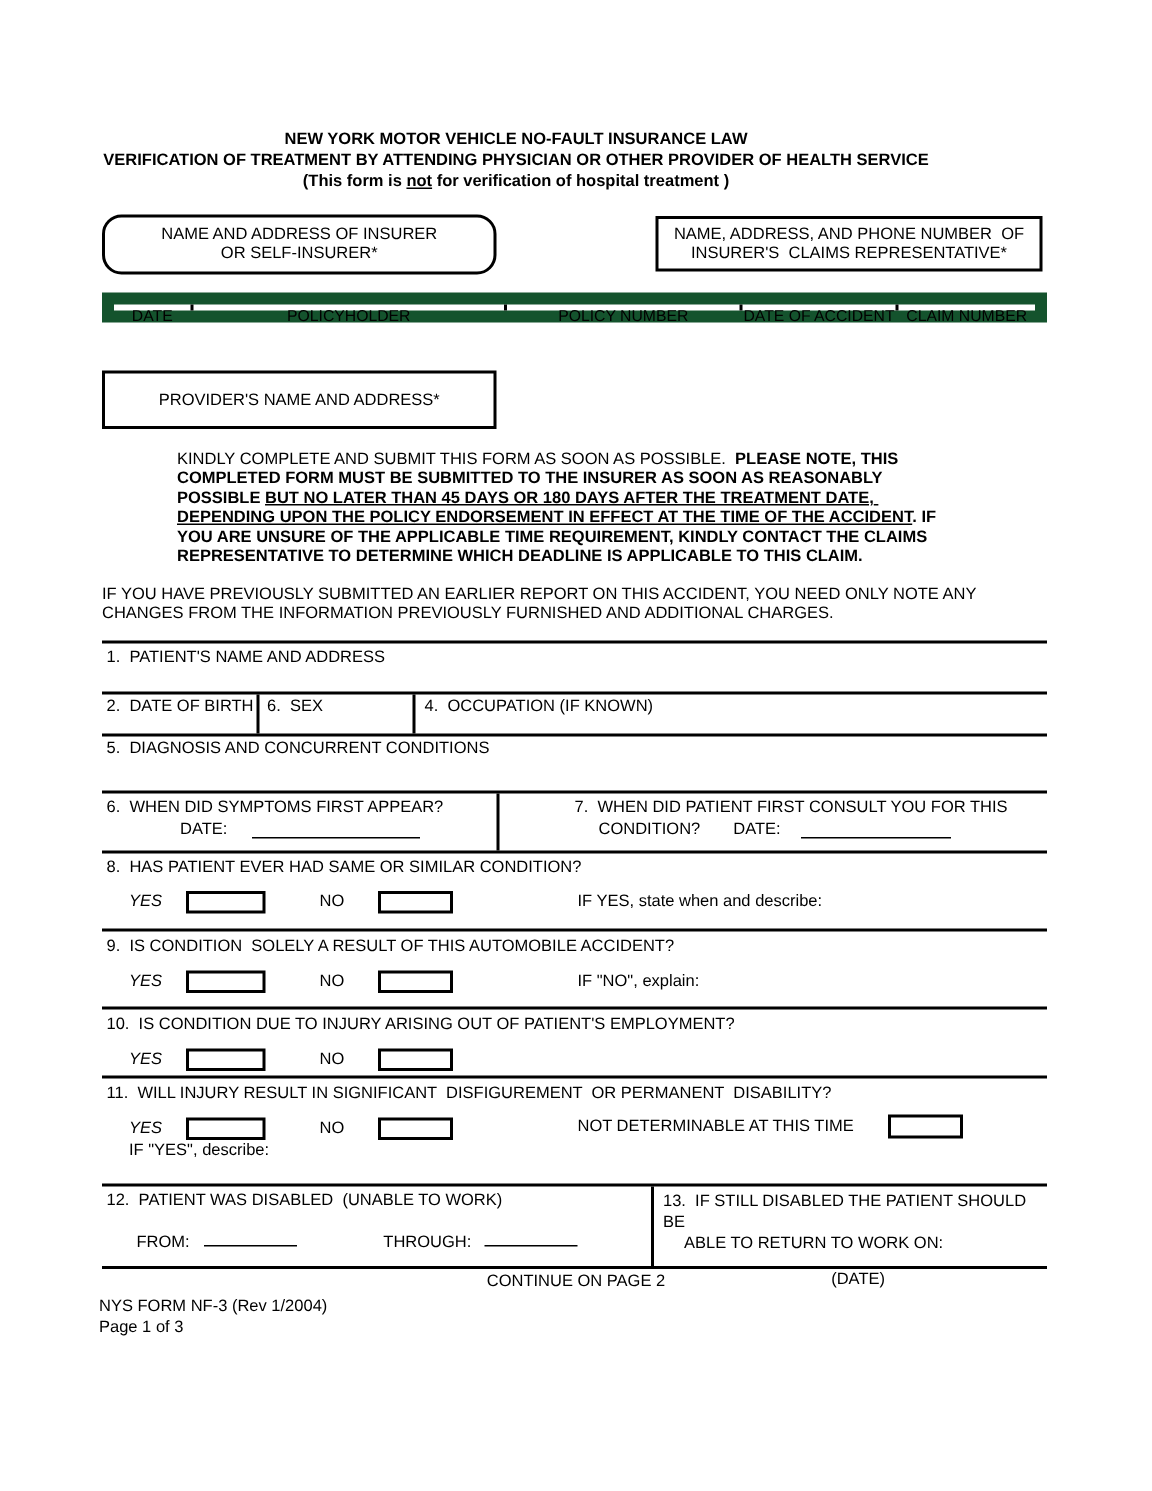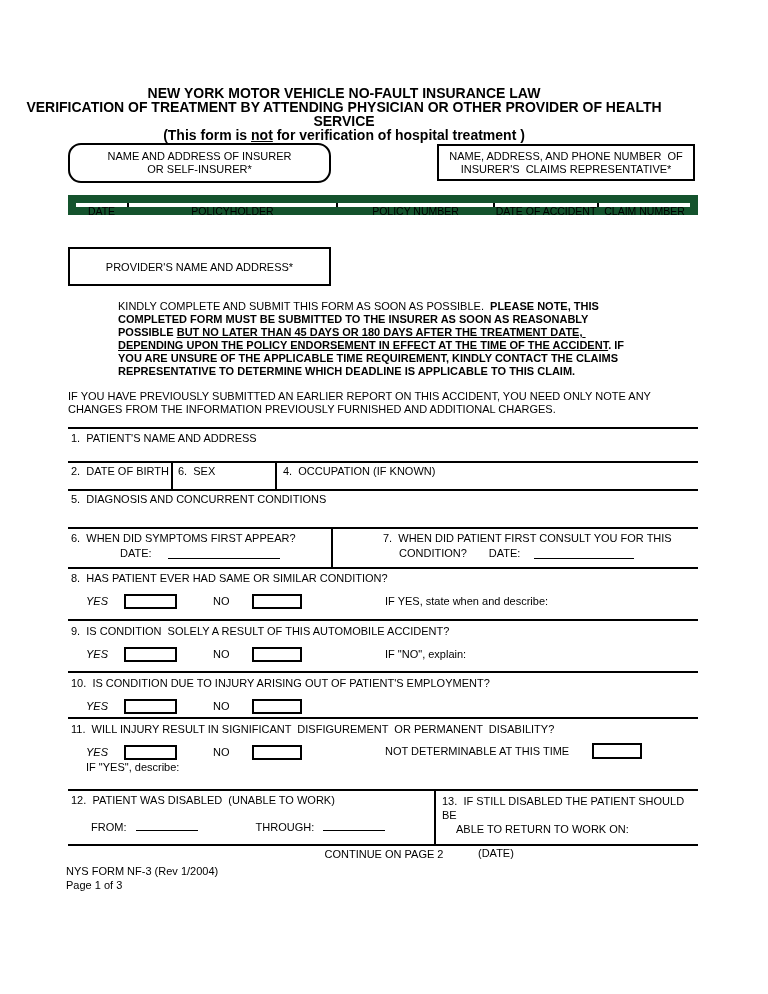--- a/index.html
+++ b/index.html
@@ -4,21 +4,21 @@
 <style>
   * { margin:0; padding:0; box-sizing:border-box; }
   html,body { background:#e8e8e8; }
   .page {
     position:relative; width:768px; height:994px; margin:0 auto;
     background:#ffffff; color:#000;
     font-family:"Liberation Sans", sans-serif; font-size:11px;
     overflow:hidden;
   }
   .lbl { white-space:pre-wrap; }
-  .title-block { position:absolute; top:86px; left:0; width:688px; text-align:center; font-weight:bold; font-size:14px; line-height:14px; }
+  .title-block { position:absolute; top:86px; left:0; width:688px; text-align:center; font-weight:bold; font-size:11px; line-height:14px; }
   .hdr-box { position:absolute; border:2px solid #000; display:flex; align-items:center; justify-content:center; text-align:center; line-height:13px; }
   .insurer-box { top:143px; left:68px; width:263px; height:40px; padding:0 28px;border-radius:13px; }
   .rep-box { top:144px; left:437px; width:258px; height:37px; padding:0 10px; }
 
   .policy-table { position:absolute; top:195px; left:68px; width:630px; height:20px; border:8px solid #14532d; display:flex; }
   .pt-cell { border-right:2px solid #000; text-align:center; font-size:10.5px; padding-top:2px; }
   .pt-cell:last-child { border-right:none; }
   .pt-date { width:53px; }
   .pt-holder { width:209px; }
   .pt-number { width:157px; }
@@ -59,21 +59,21 @@
   .cb-no { width:50px; margin-left:22px; }
   .row-hint { position:absolute; left:317px; top:2px; }
   .nd-label { position:absolute; left:317px; top:1px; }
   .nd-box { position:absolute; left:524px; top:-1px; width:50px; height:16px; border:2px solid #000; }
   .if-yes-describe { margin-left:18px; margin-top:1px; }
 
   .from-row { margin-top:13px; margin-left:20px; }
   .ft-ul { display:inline-block; width:62px; border-bottom:1px solid #000; height:12px; }
   .through-lbl { margin-left:55px; }
   .d13-ul { margin-top:9px; margin-left:36px; width:112px; border-bottom:1px solid #000; height:1px; }
-  .d13-cap { margin-left:36px; width:112px; text-align:left; }
+  .d13-cap { margin-left:36px; width:112px; text-align:right; }
 
   .continue-line { position:absolute; top:848px; left:0; width:768px; text-align:center; }
   .footer-block { position:absolute; top:864px; left:66px; line-height:14px; }
 </style>
 </head>
 <body>
 
 <div class="page">
 
   <div class="title-block">

